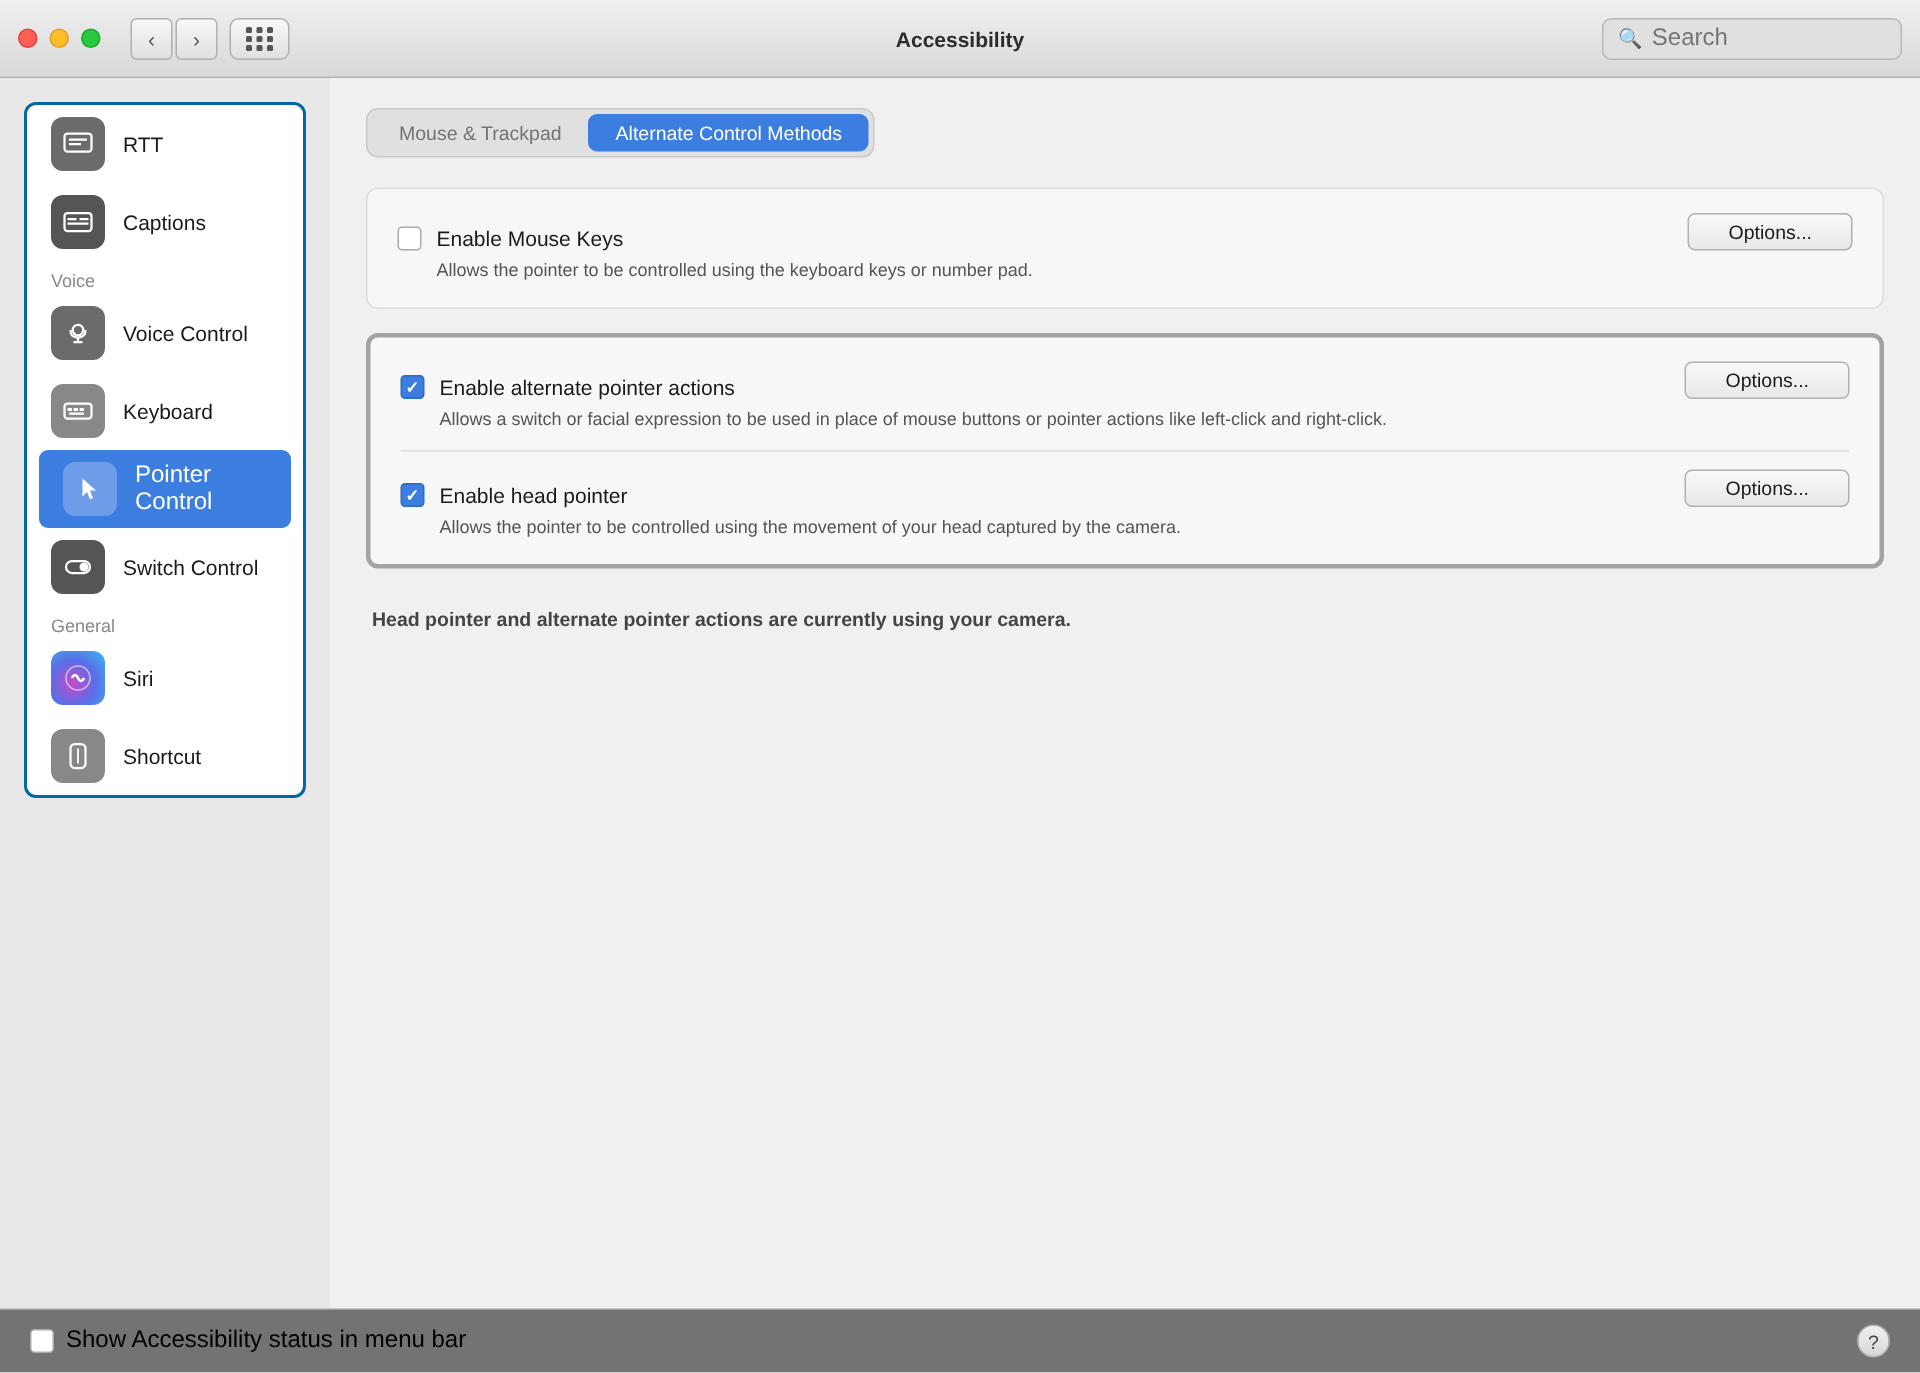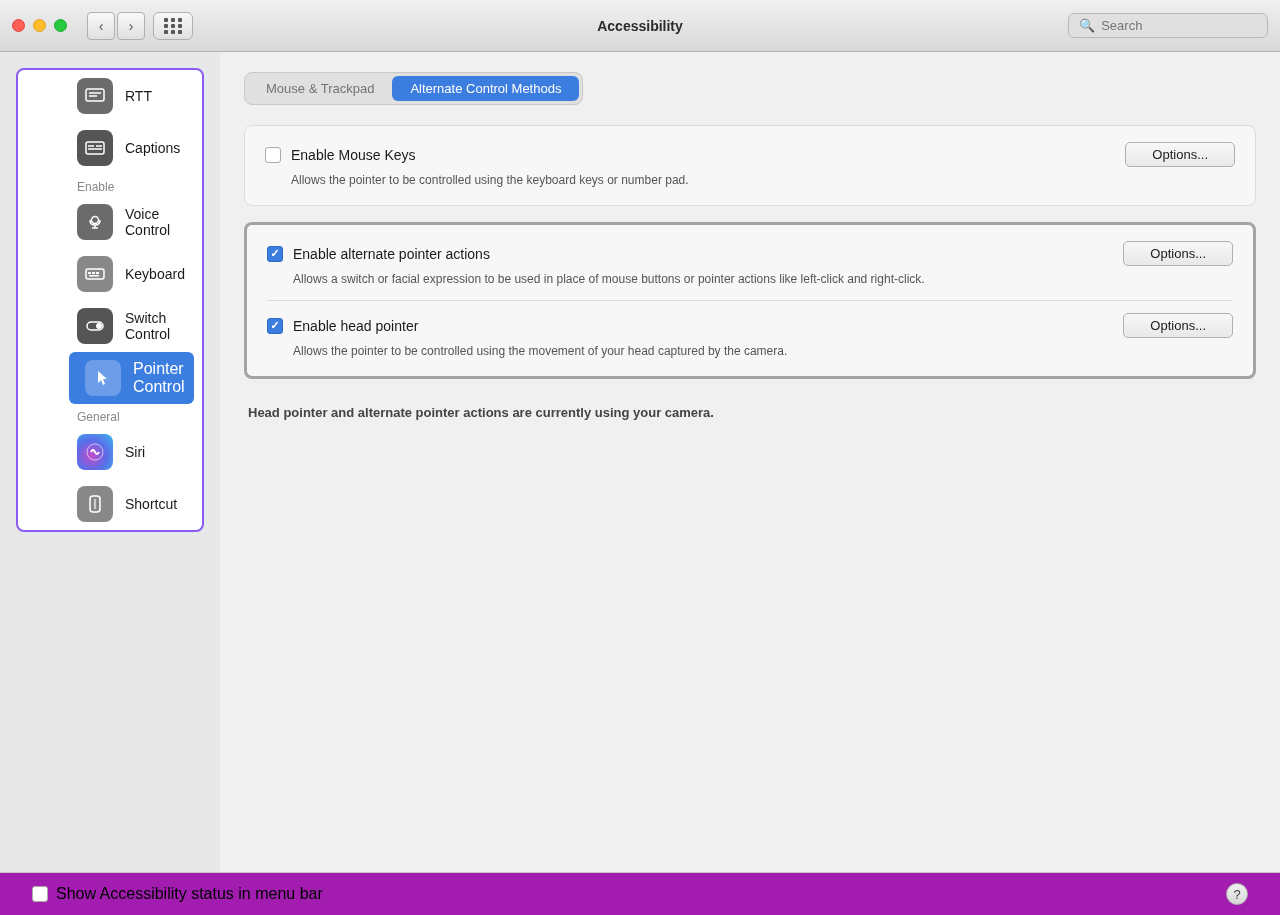--- a/index.html
+++ b/index.html
@@ -103,21 +103,21 @@
       gap: 6px;
     }
     .search-icon-svg {
       color: #888;
       font-size: 13px;
     }
     .search-input {
       background: transparent;
       border: none;
       outline: none;
-      font-size: 13px;
+      font-size: 16px;
       color: #888;
       width: 100%;
     }
 
     
     .main-content {
       display: flex;
       flex: 1;
       overflow: hidden;
     }
@@ -233,21 +233,21 @@
     
     .content-section {
       background: #f7f7f7;
       border-radius: 8px;
       padding: 16px 20px;
       border: 1px solid #ddd;
       margin-bottom: 16px;
     }
     .option-row-header {
       display: flex;
-      align-items: center;
+      align-items: flex-end;
       justify-content: space-between;
       width: 100%;
     }
     .option-left {
       display: flex;
       align-items: center;
       gap: 10px;
     }
     .checkbox {
       width: 16px;
@@ -315,23 +315,23 @@
     .footer-note {
       font-size: 13px;
       color: #444;
       padding: 8px 4px;
       line-height: 1.5;
       font-weight: bold;
     }
 
     
     .bottom-bar {
-      background: #a21caf;
+      background: #737373;
       border-top: 1px solid #c8c8c8;
-      padding: 10px 32px;
+      padding: 10px 20px;
       display: flex;
       align-items: center;
       justify-content: space-between;
       flex-shrink: 0;
     }
     .show-accessibility-row {
       display: flex;
       align-items: center;
       gap: 8px;
     }
@@ -344,26 +344,25 @@
       display: flex;
       align-items: center;
       justify-content: center;
       font-size: 13px;
       cursor: pointer;
       color: #444;
     }
 
     
     .sidebar-wrapper {
-      border: 2px solid #8b5cf6;
+      border: 2px solid #0369a1;
       border-radius: 8px;
       margin: 8px;
       overflow: hidden;
       background: white;
-      padding-left: 43px;
     }
   </style>
 </head>
 <body>
 
 <div class="titlebar">
   <div class="traffic-lights">
     <div class="traffic-light tl-close"></div>
     <div class="traffic-light tl-min"></div>
     <div class="traffic-light tl-max"></div>
@@ -413,21 +412,21 @@
           <svg width="22" height="22" viewBox="0 0 22 22" fill="white">
             <rect x="2" y="5" width="18" height="12" rx="2" fill="none" stroke="white" stroke-width="1.5"></rect>
             <line x1="4" y1="9" x2="10" y2="9" stroke="white" stroke-width="1.5"></line>
             <line x1="4" y1="12" x2="18" y2="12" stroke="white" stroke-width="1.5"></line>
             <line x1="12" y1="9" x2="18" y2="9" stroke="white" stroke-width="1.5"></line>
           </svg>
         </div>
         <span class="item-label">Captions</span>
       </div>
 
-      <div class="sidebar-section-label">Enable</div>
+      <div class="sidebar-section-label">Voice</div>
 
       <div class="sidebar-item">
         <div class="item-icon icon-voice">
           <svg width="22" height="22" viewBox="0 0 22 22" fill="white">
             <circle cx="11" cy="9" r="3.5" fill="none" stroke="white" stroke-width="1.5"></circle>
             <path d="M6 9 Q6 14 11 14 Q16 14 16 9" fill="none" stroke="white" stroke-width="1.5"></path>
             <line x1="11" y1="14" x2="11" y2="17" stroke="white" stroke-width="1.5"></line>
             <line x1="8" y1="17" x2="14" y2="17" stroke="white" stroke-width="1.5"></line>
           </svg>
         </div>
@@ -440,37 +439,37 @@
             <rect x="2" y="6" width="18" height="10" rx="2" fill="none" stroke="white" stroke-width="1.5"></rect>
             <rect x="4" y="9" width="3" height="2" rx="0.5" fill="white"></rect>
             <rect x="8" y="9" width="3" height="2" rx="0.5" fill="white"></rect>
             <rect x="12" y="9" width="3" height="2" rx="0.5" fill="white"></rect>
             <rect x="5" y="12" width="10" height="1.5" rx="0.5" fill="white"></rect>
           </svg>
         </div>
         <span class="item-label">Keyboard</span>
       </div>
 
+      <div class="sidebar-item active">
+        <div class="item-icon icon-pointer" style="background: rgba(255,255,255,0.25);">
+          <svg width="22" height="22" viewBox="0 0 22 22" fill="white">
+            <path d="M6 4 L6 16 L9 13 L11 18 L13 17 L11 12 L15 12 Z" fill="white"></path>
+          </svg>
+        </div>
+        <span class="item-label">Pointer Control</span>
+      </div>
+
       <div class="sidebar-item">
         <div class="item-icon icon-switch">
           <svg width="22" height="22" viewBox="0 0 22 22" fill="white">
             <rect x="3" y="7" width="16" height="8" rx="4" fill="none" stroke="white" stroke-width="1.5"></rect>
             <circle cx="15" cy="11" r="3" fill="white"></circle>
           </svg>
         </div>
         <span class="item-label">Switch Control</span>
-      </div>
-
-      <div class="sidebar-item active">
-        <div class="item-icon icon-pointer" style="background: rgba(255,255,255,0.25);">
-          <svg width="22" height="22" viewBox="0 0 22 22" fill="white">
-            <path d="M6 4 L6 16 L9 13 L11 18 L13 17 L11 12 L15 12 Z" fill="white"></path>
-          </svg>
-        </div>
-        <span class="item-label">Pointer Control</span>
       </div>
 
       <div class="sidebar-section-label">General</div>
 
       <div class="sidebar-item">
         <div class="item-icon icon-siri">
           <svg width="22" height="22" viewBox="0 0 22 22">
             <circle cx="11" cy="11" r="8" fill="none" stroke="rgba(255,255,255,0.6)" stroke-width="1"></circle>
             <path d="M7 11 Q9 7 11 11 Q13 15 15 11" fill="none" stroke="white" stroke-width="1.8"></path>
           </svg>

